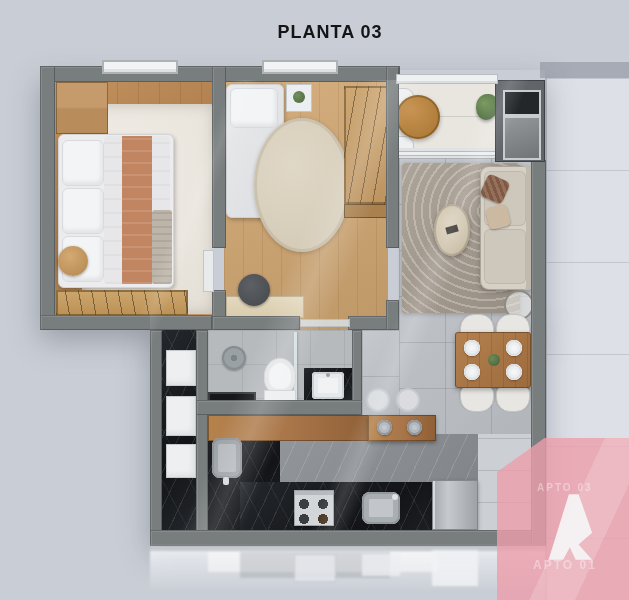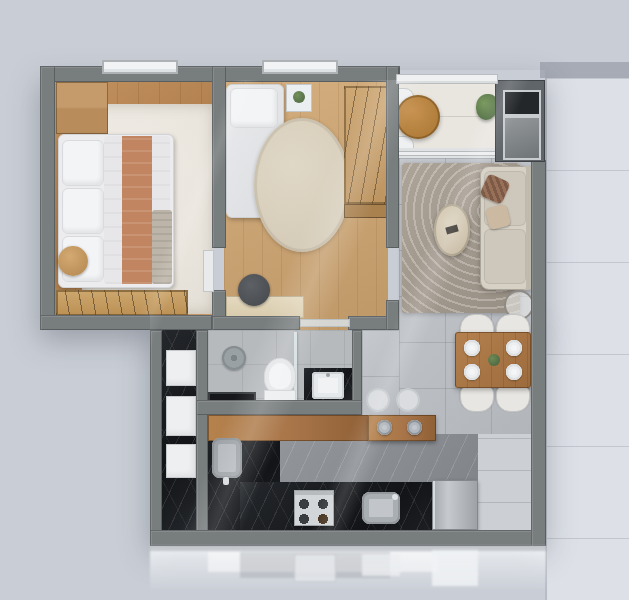--- a/index.html
+++ b/index.html
@@ -155,15 +155,23 @@
 
   <div class="a ghost" style="left:150px;top:546px;width:396px;height:54px;background:linear-gradient(180deg,rgba(244,246,249,.95),rgba(201,205,213,0) 85%);">
     <div class="a" style="left:0;top:0;width:396px;height:5px;background:rgba(150,155,160,.45);"></div>
     <div class="a" style="left:58px;top:6px;width:230px;height:20px;background:rgba(255,255,255,.5);"></div>
     <div class="a" style="left:90px;top:6px;width:150px;height:26px;background:rgba(120,125,132,.25);"></div>
     <div class="a" style="left:144px;top:8px;width:40px;height:26px;background:rgba(230,233,236,.8);border:1px solid rgba(160,165,170,.4);"></div>
     <div class="a" style="left:212px;top:8px;width:38px;height:22px;background:rgba(235,238,240,.8);"></div>
     <div class="a" style="left:282px;top:4px;width:46px;height:36px;background:rgba(240,242,245,.85);"></div>
   </div>
 
+  <div class="a" style="left:497px;top:438px;width:132px;height:162px;clip-path:polygon(0 100%,0 21%,36% 0,100% 0,100% 100%);background:linear-gradient(115deg,transparent 52%,rgba(255,255,255,.18) 52% 74%,transparent 74%),rgba(236,158,170,.8);">
+    <div class="a wmtxt" style="left:40px;top:44px;">APTO 03</div>
+    <svg class="a" style="left:40px;top:54px;" width="58" height="70" viewBox="0 0 60 72">
+      <polygon points="12,70 33,2 43,2 57,42 43,54 57,70 40,70 34,57 27,70" fill="#f5f5f7" opacity="0.92"></polygon>
+    </svg>
+    <div class="a wmtxt" style="left:36px;top:120px;font-size:12px;">APTO 01</div>
+  </div>
 
+  <div id="title" class="a" style="left:240px;top:22px;width:180px;">PLANTA 03</div>
 
 </div>
 
 </body></html>

